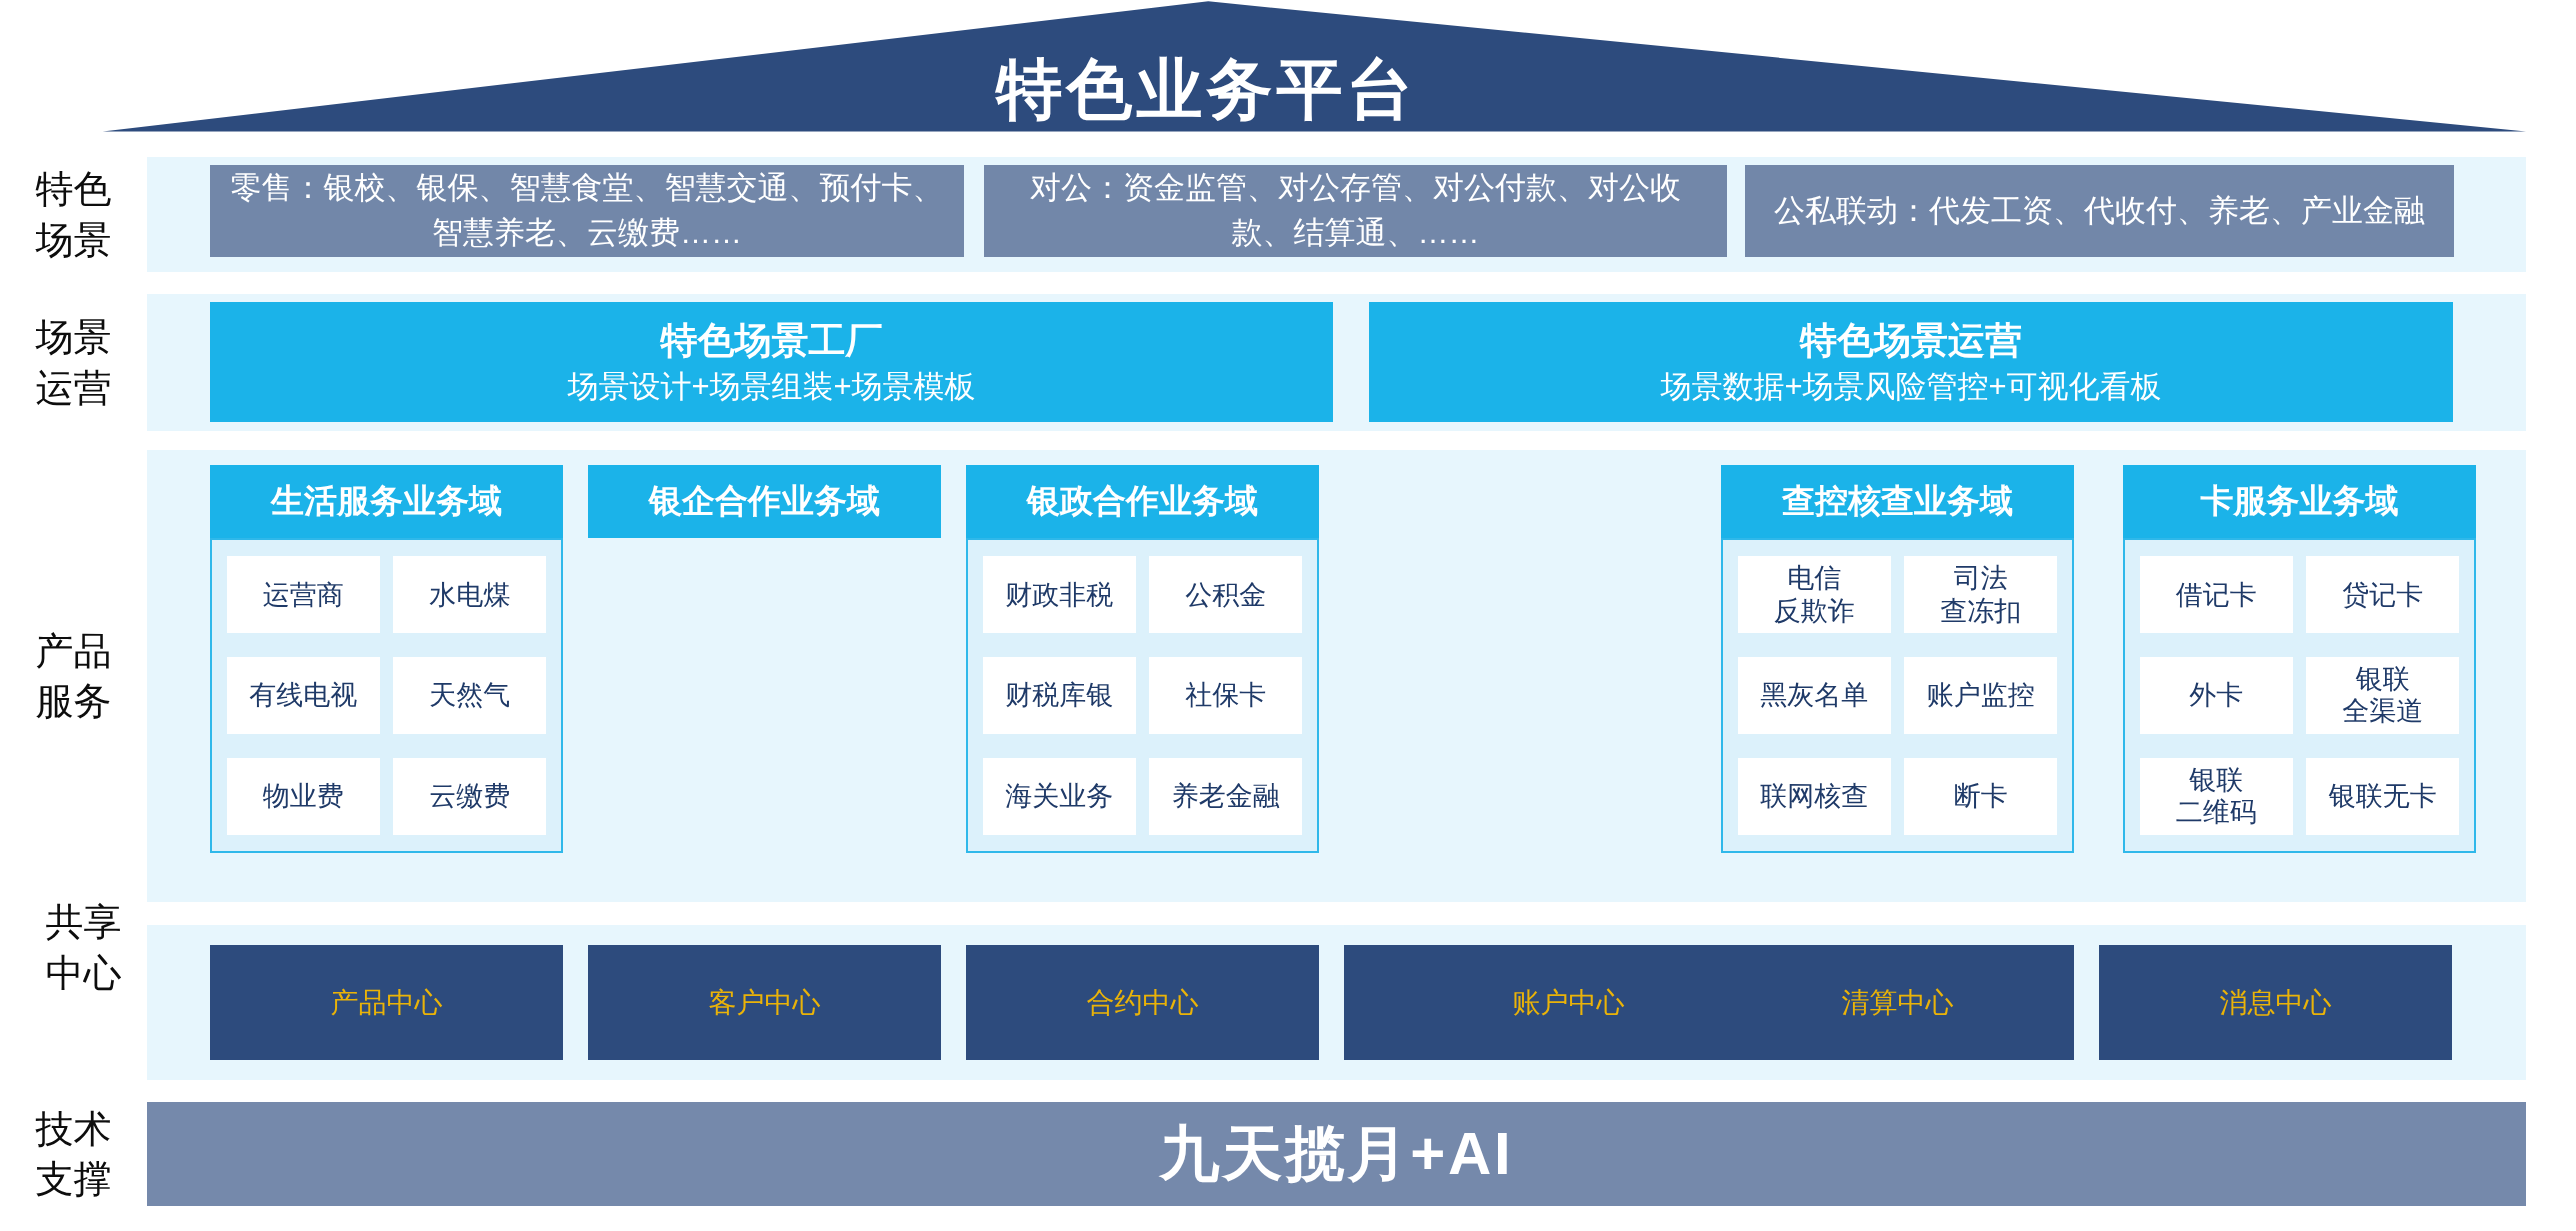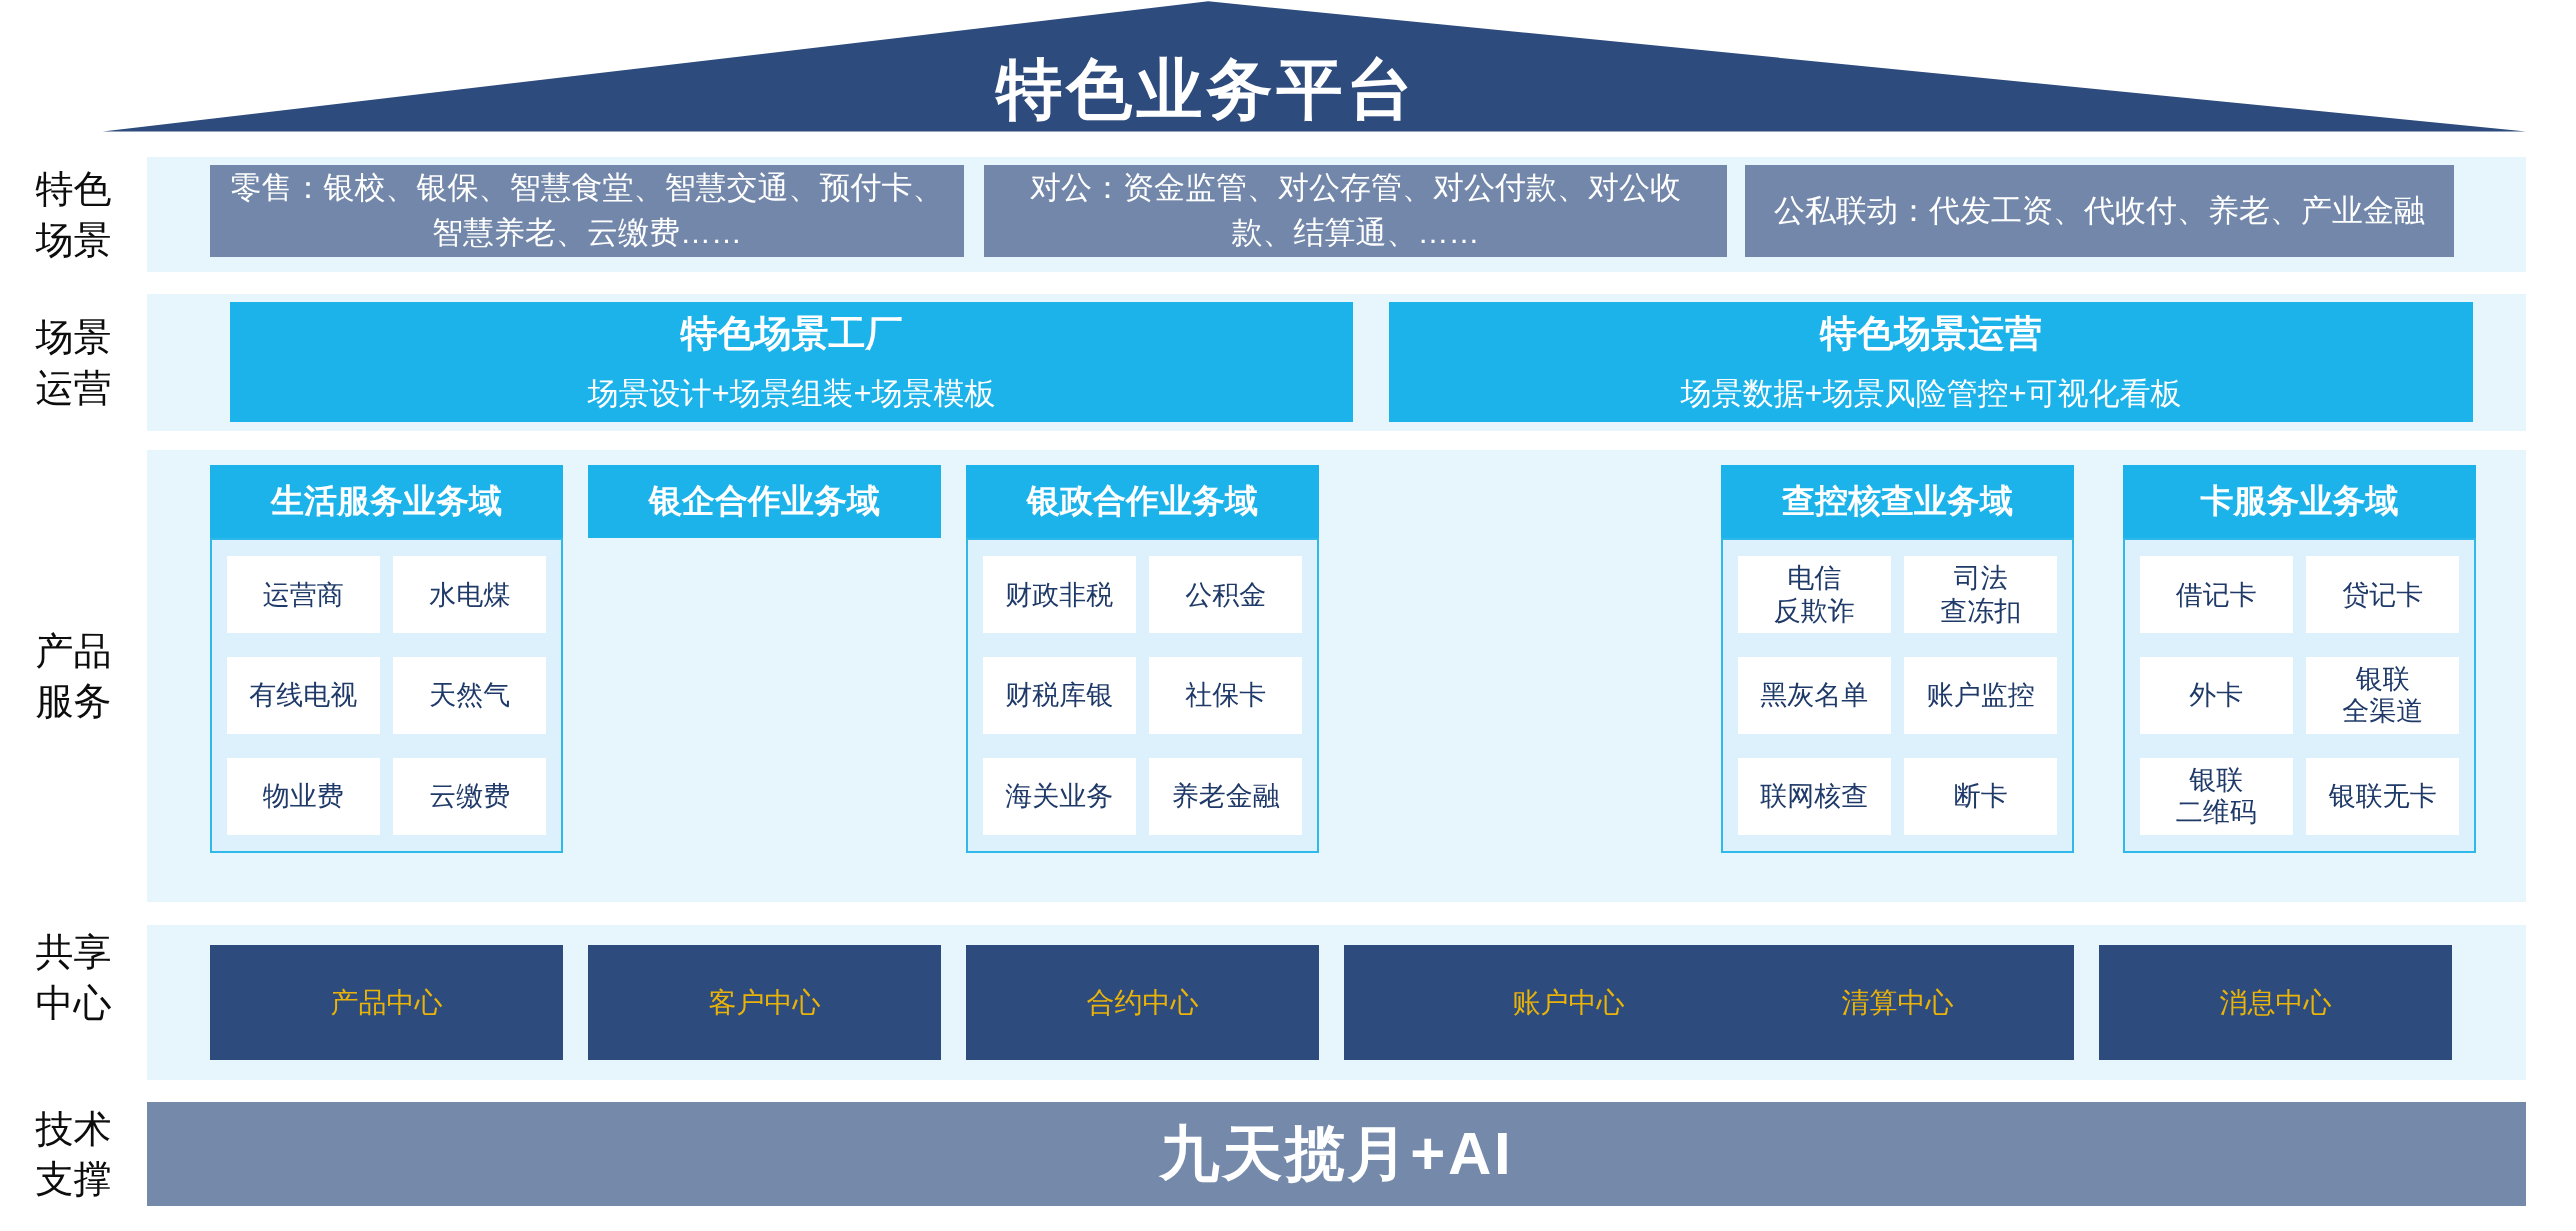--- a/index.html
+++ b/index.html
@@ -14,42 +14,42 @@
     color:#ffffff;font-size:66px;font-weight:bold;letter-spacing:4.1px;
   }
   
   .side-label{
     position:absolute;left:0;width:147px;display:flex;align-items:center;justify-content:center;
     color:#0d0d0d;font-size:38px;line-height:1.32;white-space:pre-line;text-align:center;font-weight:400;
   }
   #side-0{top:157px;height:115px;}
   #side-1{top:294px;height:137px;}
   #side-2{top:450px;height:452px;}
-  #side-3{top:900px;height:155px;}
+  #side-3{top:870px;height:155px;padding-left:10px;}
   #side-4{top:1102px;height:104px;}
   
   .band{position:absolute;left:147px;width:2379px;background:#E7F6FD;}
   #band-scene{top:157px;height:115px;}
   #band-op{top:294px;height:137px;}
   #band-product{top:450px;height:452px;}
   #band-share{top:925px;height:155px;}
   
   .scene-box{
     position:absolute;top:8.2px;height:92px;background:#7287A9;color:#ffffff;
     display:flex;align-items:center;justify-content:center;text-align:center;
     font-size:31px;line-height:1.45;padding:0 19px;box-sizing:border-box;
   }
   #scene-0{left:63px;width:754px;}
   #scene-1{left:837px;width:743px;}
   #scene-2{left:1598px;width:709px;}
   
   .op-box{
     position:absolute;top:8.2px;height:120px;background:#1BB3E9;color:#ffffff;
-    display:flex;flex-direction:column;align-items:center;justify-content:space-between;
-    padding:6.8px 0;box-sizing:border-box;margin-left:20px;
+    display:flex;flex-direction:column;align-items:center;justify-content:center;
+    padding:6.8px 0;box-sizing:border-box;
   }
   #op-0{left:63px;width:1123px;}
   #op-1{left:1222px;width:1084px;}
   .op-title{font-size:37px;font-weight:bold;}
   .op-subtitle{font-size:31px;}
   
   .product-col{position:absolute;top:15px;width:353px;}
   .pcol-0{left:63px;}.pcol-1{left:441px;}.pcol-2{left:819px;}
   .pcol-3{left:1197px;}.pcol-4{left:1574px;}.pcol-5{left:1952px;padding-left:24px;}
   .product-header{

